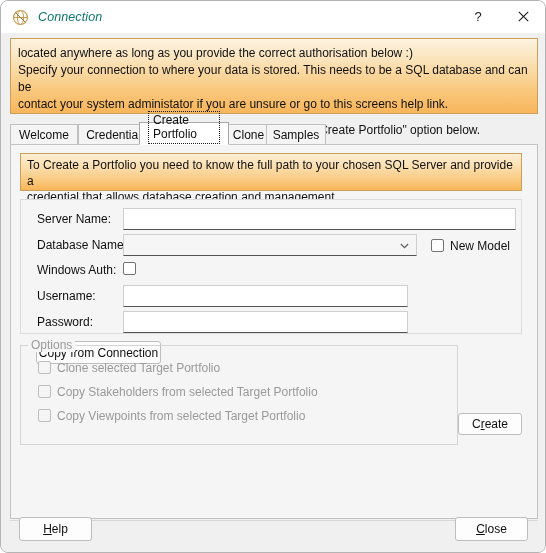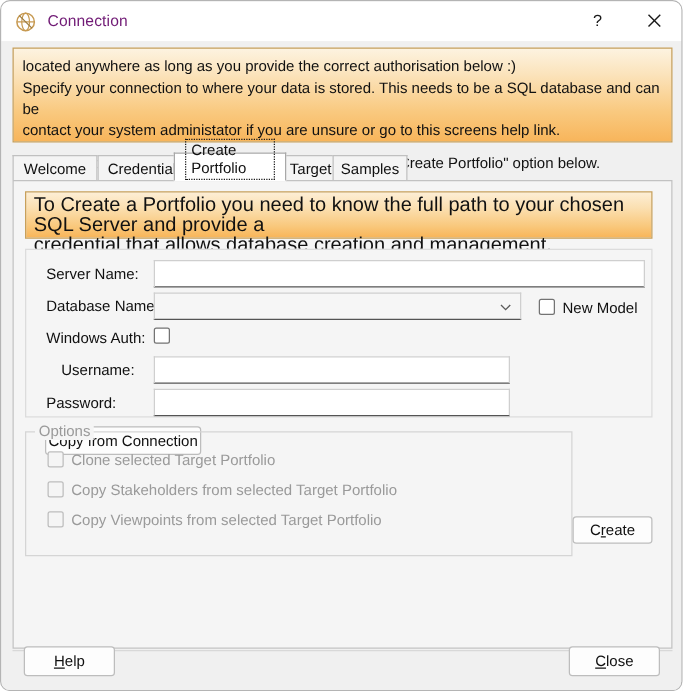--- a/index.html
+++ b/index.html
@@ -41,22 +41,23 @@
   }
   #app-icon {
     margin-left: 11px;
     width: 17px;
     height: 17px;
     flex: 0 0 auto;
   }
   #title-text {
     margin-left: 9px;
     font-size: 12.5px;
-    color: #701a75;
+    color: #0f766e;
     letter-spacing: .1px;
+    font-style: italic;
   }
   .tb-btn {
     position: absolute;
     top: 0;
     width: 44px;
     height: 31px;
     display: flex;
     align-items: center;
     justify-content: center;
     color: #1a1a1a;
@@ -147,21 +148,21 @@
   #tab-banner {
     position: absolute;
     left: 9px; top: 8px;
     width: 502px;
     height: 38px;
     box-sizing: border-box;
     border: 1px solid #c8a05a;
     background: linear-gradient(to bottom, #fdeed5 0%, #fbdfb0 35%, #f9c87c 75%, #f8b559 100%);
     padding: 3px 6px 16px 6px;
     line-height: 16px;
-    font-size: 16px;
+    font-size: 12px;
     color: #111111;
   }
 
   
   #form-panel {
     position: absolute;
     left: 9px; top: 54px;
     width: 502px;
     height: 135px;
     box-sizing: border-box;
@@ -305,21 +306,21 @@
       <div class="tab" style="left:0px;width:68px;">
         <span>Welcome</span>
       </div>
       <div class="tab" style="left:68px;width:71px;">
         <span>Credential</span>
       </div>
       <div class="tab selected" style="left:129px;width:90px;">
         <span class="tab-focus">Create Portfolio</span>
       </div>
       <div class="tab" style="left:215px;width:47px;">
-        <span>Target</span>
+        <span>Clone</span>
       </div>
       <div class="tab" style="left:256px;width:60px;">
         <span>Samples</span>
       </div>
     </div>
 
     <div id="tabpage">
 
       <div id="tab-banner">
         <div>To Create a Portfolio you need to know the full path to your chosen SQL Server and provide a</div>
@@ -339,21 +340,21 @@
             </svg>
           </span>
         </div>
 
         <span class="chk" style="left:410px; top:39px;"></span>
         <span class="chk-label" style="left:429px; top:39px;">New Model</span>
 
         <span class="field-label" style="left:16px; top:63px;">Windows Auth:</span>
         <span class="chk" style="left:102px; top:62px;"></span>
 
-        <span class="field-label" style="left:28px; top:89px;text-align:right;">Username:</span>
+        <span class="field-label" style="left:16px; top:89px;text-align:right;">Username:</span>
         <input class="textbox" style="left: 102px; top: 85px; width: 285px; height: 22px;" value="" placeholder="">
 
         <span class="field-label" style="left:16px; top:115px;">Password:</span>
         <input class="textbox" type="password" style="left: 102px; top: 111px; width: 285px; height: 22px;" value="" placeholder="">
       </div>
 
       <button class="btn" style="left:25px; top:196px; width:125px; height:23px;">Copy from Connection</button>
 
       <div id="options-group">
         <span id="options-legend">Options</span>

